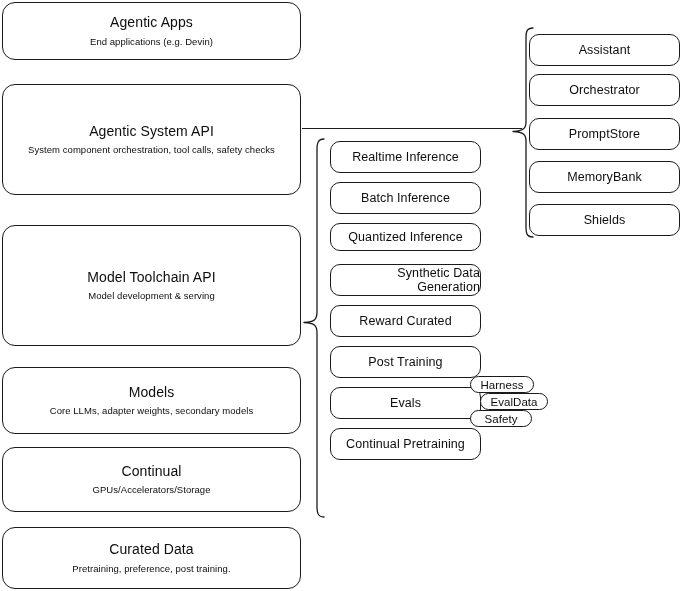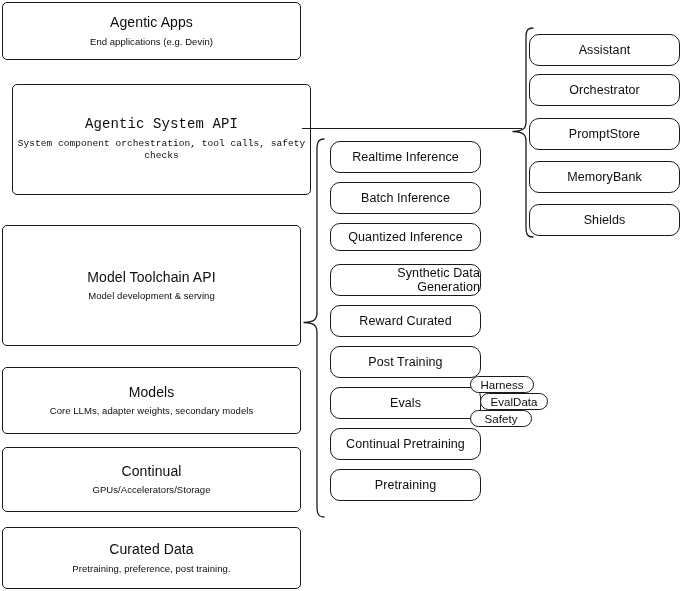--- a/index.html
+++ b/index.html
@@ -24,21 +24,21 @@
     background: #ffffff;
     border: 1px solid #1a1a1a;
     border-radius: 11px;
     display: flex;
     flex-direction: column;
     align-items: center;
     justify-content: center;
     text-align: center;
   }
   .layer {
-    border-radius: 5px;
+    border-radius: 13px;
   }
   .layer .title {
     font-size: 14px;
     color: #0d0d0d;
     line-height: 1.25;
     letter-spacing: 0.1px;
   }
   .layer .subtitle {
     font-size: 9.5px;
     color: #0d0d0d;
@@ -84,21 +84,21 @@
 </head>
 <body>
 
 <div id="canvas">
 
   <div class="box layer" style="left:2px; top:2px; width:299px; height:58px;">
     <div class="title">Agentic Apps</div>
     <div class="subtitle">End applications (e.g. Devin)</div>
   </div>
 
-  <div class="box layer" style="left:12px; top:84px; width:299px; height:111px;font-family:Liberation Mono, monospace;">
+  <div class="box layer" style="left:2px; top:84px; width:299px; height:111px;">
     <div class="title">Agentic System API</div>
     <div class="subtitle">System component orchestration, tool calls, safety checks</div>
   </div>
 
   <div class="box layer" style="left:2px; top:225px; width:299px; height:121px;">
     <div class="title">Model Toolchain API</div>
     <div class="subtitle">Model development &amp; serving</div>
   </div>
 
   <div class="box layer" style="left:2px; top:367px; width:299px; height:67px;">
@@ -141,23 +141,20 @@
   </div>
   <div class="box capability" style="left:330px; top:346px; width:151px; height:32px;">
     <span>Post Training</span>
   </div>
   <div class="box capability" style="left:330px; top:387px; width:151px; height:32px;">
     <span>Evals</span>
   </div>
   <div class="box capability" style="left:330px; top:428px; width:151px; height:32px;">
     <span>Continual Pretraining</span>
   </div>
-  <div class="box capability" style="left:330px; top:469px; width:151px; height:32px;">
-    <span>Pretraining</span>
-  </div>
 
   <div class="pill" style="left:470px; top:376px; width:64px; height:17px;">
     <span>Harness</span>
   </div>
   <div class="pill" style="left:480px; top:393px; width:68px; height:17px;">
     <span>EvalData</span>
   </div>
   <div class="pill" style="left:470px; top:410px; width:62px; height:17px;">
     <span>Safety</span>
   </div>

